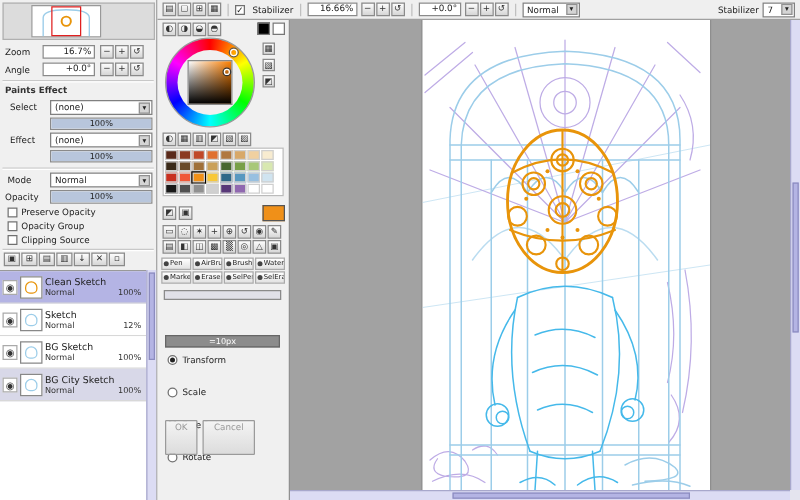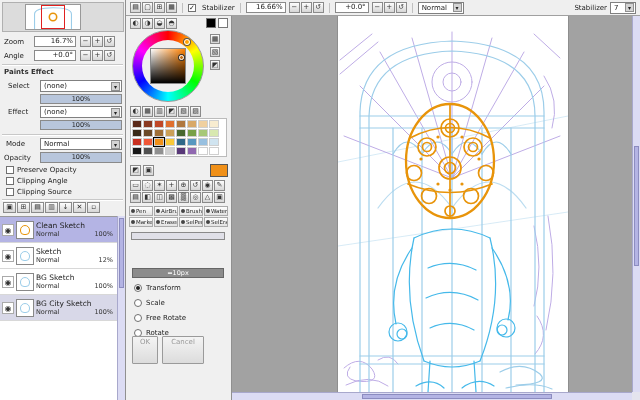--- a/index.html
+++ b/index.html
@@ -87,21 +87,21 @@
   .cur-row { position:absolute; left:4px; top:146px; width:98px; height:16px; display:flex; align-items:center; gap:2px; }
   .cur-color { width:18px; height:13px; border:1px solid #555; margin-left:auto; }
   .tool-grid { position:absolute; left:4px; top:164px; width:97px; display:flex; flex-wrap:wrap; gap:1px; }
   .brush-grid { position:absolute; left:3px; top:190px; width:100px; display:flex; flex-wrap:wrap; gap:1px; }
   .brush { width:24px; height:10px; border:1px solid #aaa; background:linear-gradient(#fff,#e2e2e2);
            display:flex; align-items:center; gap:1px; font-size:5.5px; padding:0 1px; overflow:hidden; white-space:nowrap; }
   .bdot { width:4px; height:4px; border-radius:50%; background:#444; flex:0 0 auto; }
   .sunken-bar { position:absolute; left:5px; top:216px; width:94px; height:8px; border:1px solid #8a8a8a; background:#e0e0e8; }
   .dragslider { position:absolute; left:6px; top:252px; width:92px; height:10px; background:#8c8c8c; border:1px solid #666;
                 color:#fff; font-size:6.5px; text-align:center; line-height:9px; }
-  .mode-radios { position:absolute; left:8px; top:266px; display:flex; flex-direction:column; gap:4px; }
+  .mode-radios { position:absolute; left:8px; top:266px; display:flex; flex-direction:column; gap:15px; }
   .okcancel { position:absolute; left:6px; top:320px; display:flex; gap:4px; }
 
   
   .canvas-area { position:absolute; left:232px; top:16px; width:408px; height:384px; background:#a2a2a2; overflow:hidden; }
   .page-svg { position:absolute; left:106px; top:0; width:230px; height:376px; background:#fff; box-shadow:0 0 0 1px #8e8e8e; }
   .st-blue   { stroke:#9ccde9; fill:none; stroke-width:1.2; stroke-linecap:round; }
   .st-blue-f { stroke:#9ccde9; fill:none; stroke-width:0.8; opacity:0.5; }
   .st-purple { stroke:#b7a3e3; fill:none; stroke-width:1; stroke-linecap:round; }
   .st-cyan   { stroke:#45b9ea; fill:none; stroke-width:1.2; stroke-linecap:round; }
   .st-orange { stroke:#e8940a; fill:none; stroke-width:1.7; stroke-linecap:round; }
@@ -183,21 +183,21 @@
     <div class="fill" style="width:100%"></div>
     <span>100%</span>
   </div>
 
   <div class="cbrow" style="left:6px;top:166px">
     <span class="cb"></span>
     <span>Preserve Opacity</span>
   </div>
   <div class="cbrow" style="left:6px;top:177px">
     <span class="cb"></span>
-    <span>Clipping Angle</span>
+    <span>Opacity Group</span>
   </div>
   <div class="cbrow" style="left:6px;top:188px">
     <span class="cb"></span>
     <span>Clipping Source</span>
   </div>
 
   <div class="hr" style="top:199px"></div>
   <div class="layer-toolbar" id="layer-toolbar">
       <span class="tbtn">▣</span>
       <span class="tbtn">⊞</span>

